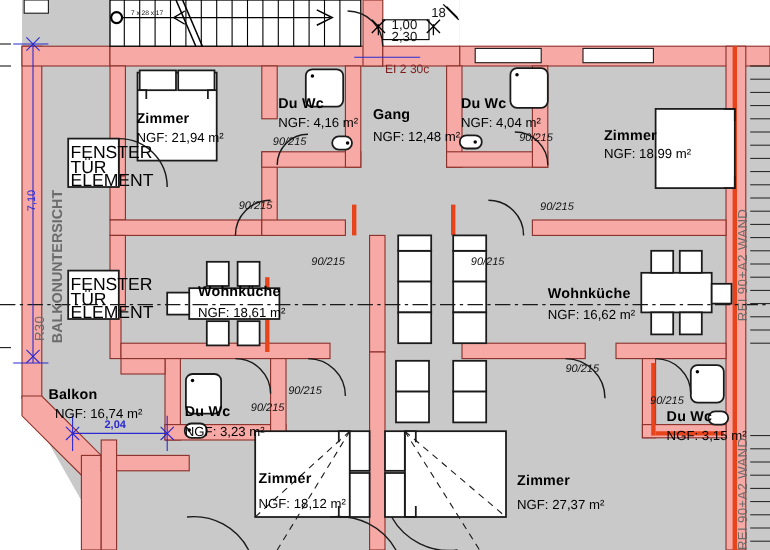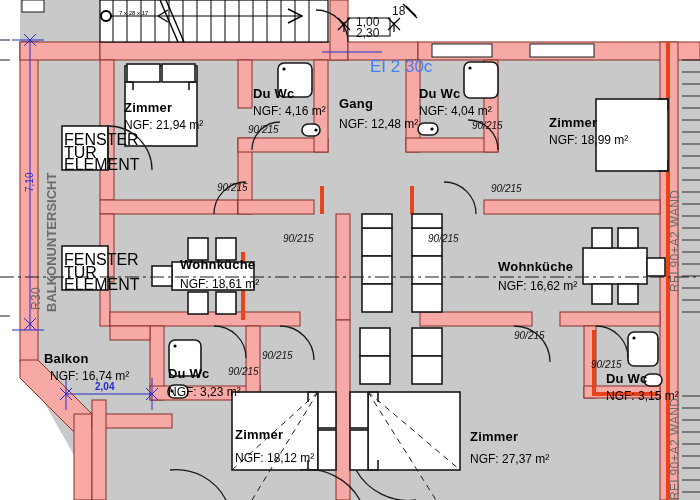--- a/index.html
+++ b/index.html
@@ -61,23 +61,22 @@
   .fenster-tag {
     font-size: 16px;
     line-height: 12.5px;
     color: #000;
   }
   .stair-tag {
     font-size: 6px;
     color: #000;
   }
   .eitag {
-    font-size: 17px;
-    color: #3b82f6;
-    margin-left: 20px;
+    font-size: 11px;
+    color: #7f1d1d;
   }
 </style>
 </head>
 <body>
 
 <div id="plan">
 
   <svg width="700" height="500" viewBox="0 0 700 500" shape-rendering="geometricPrecision">
 
     <defs>

